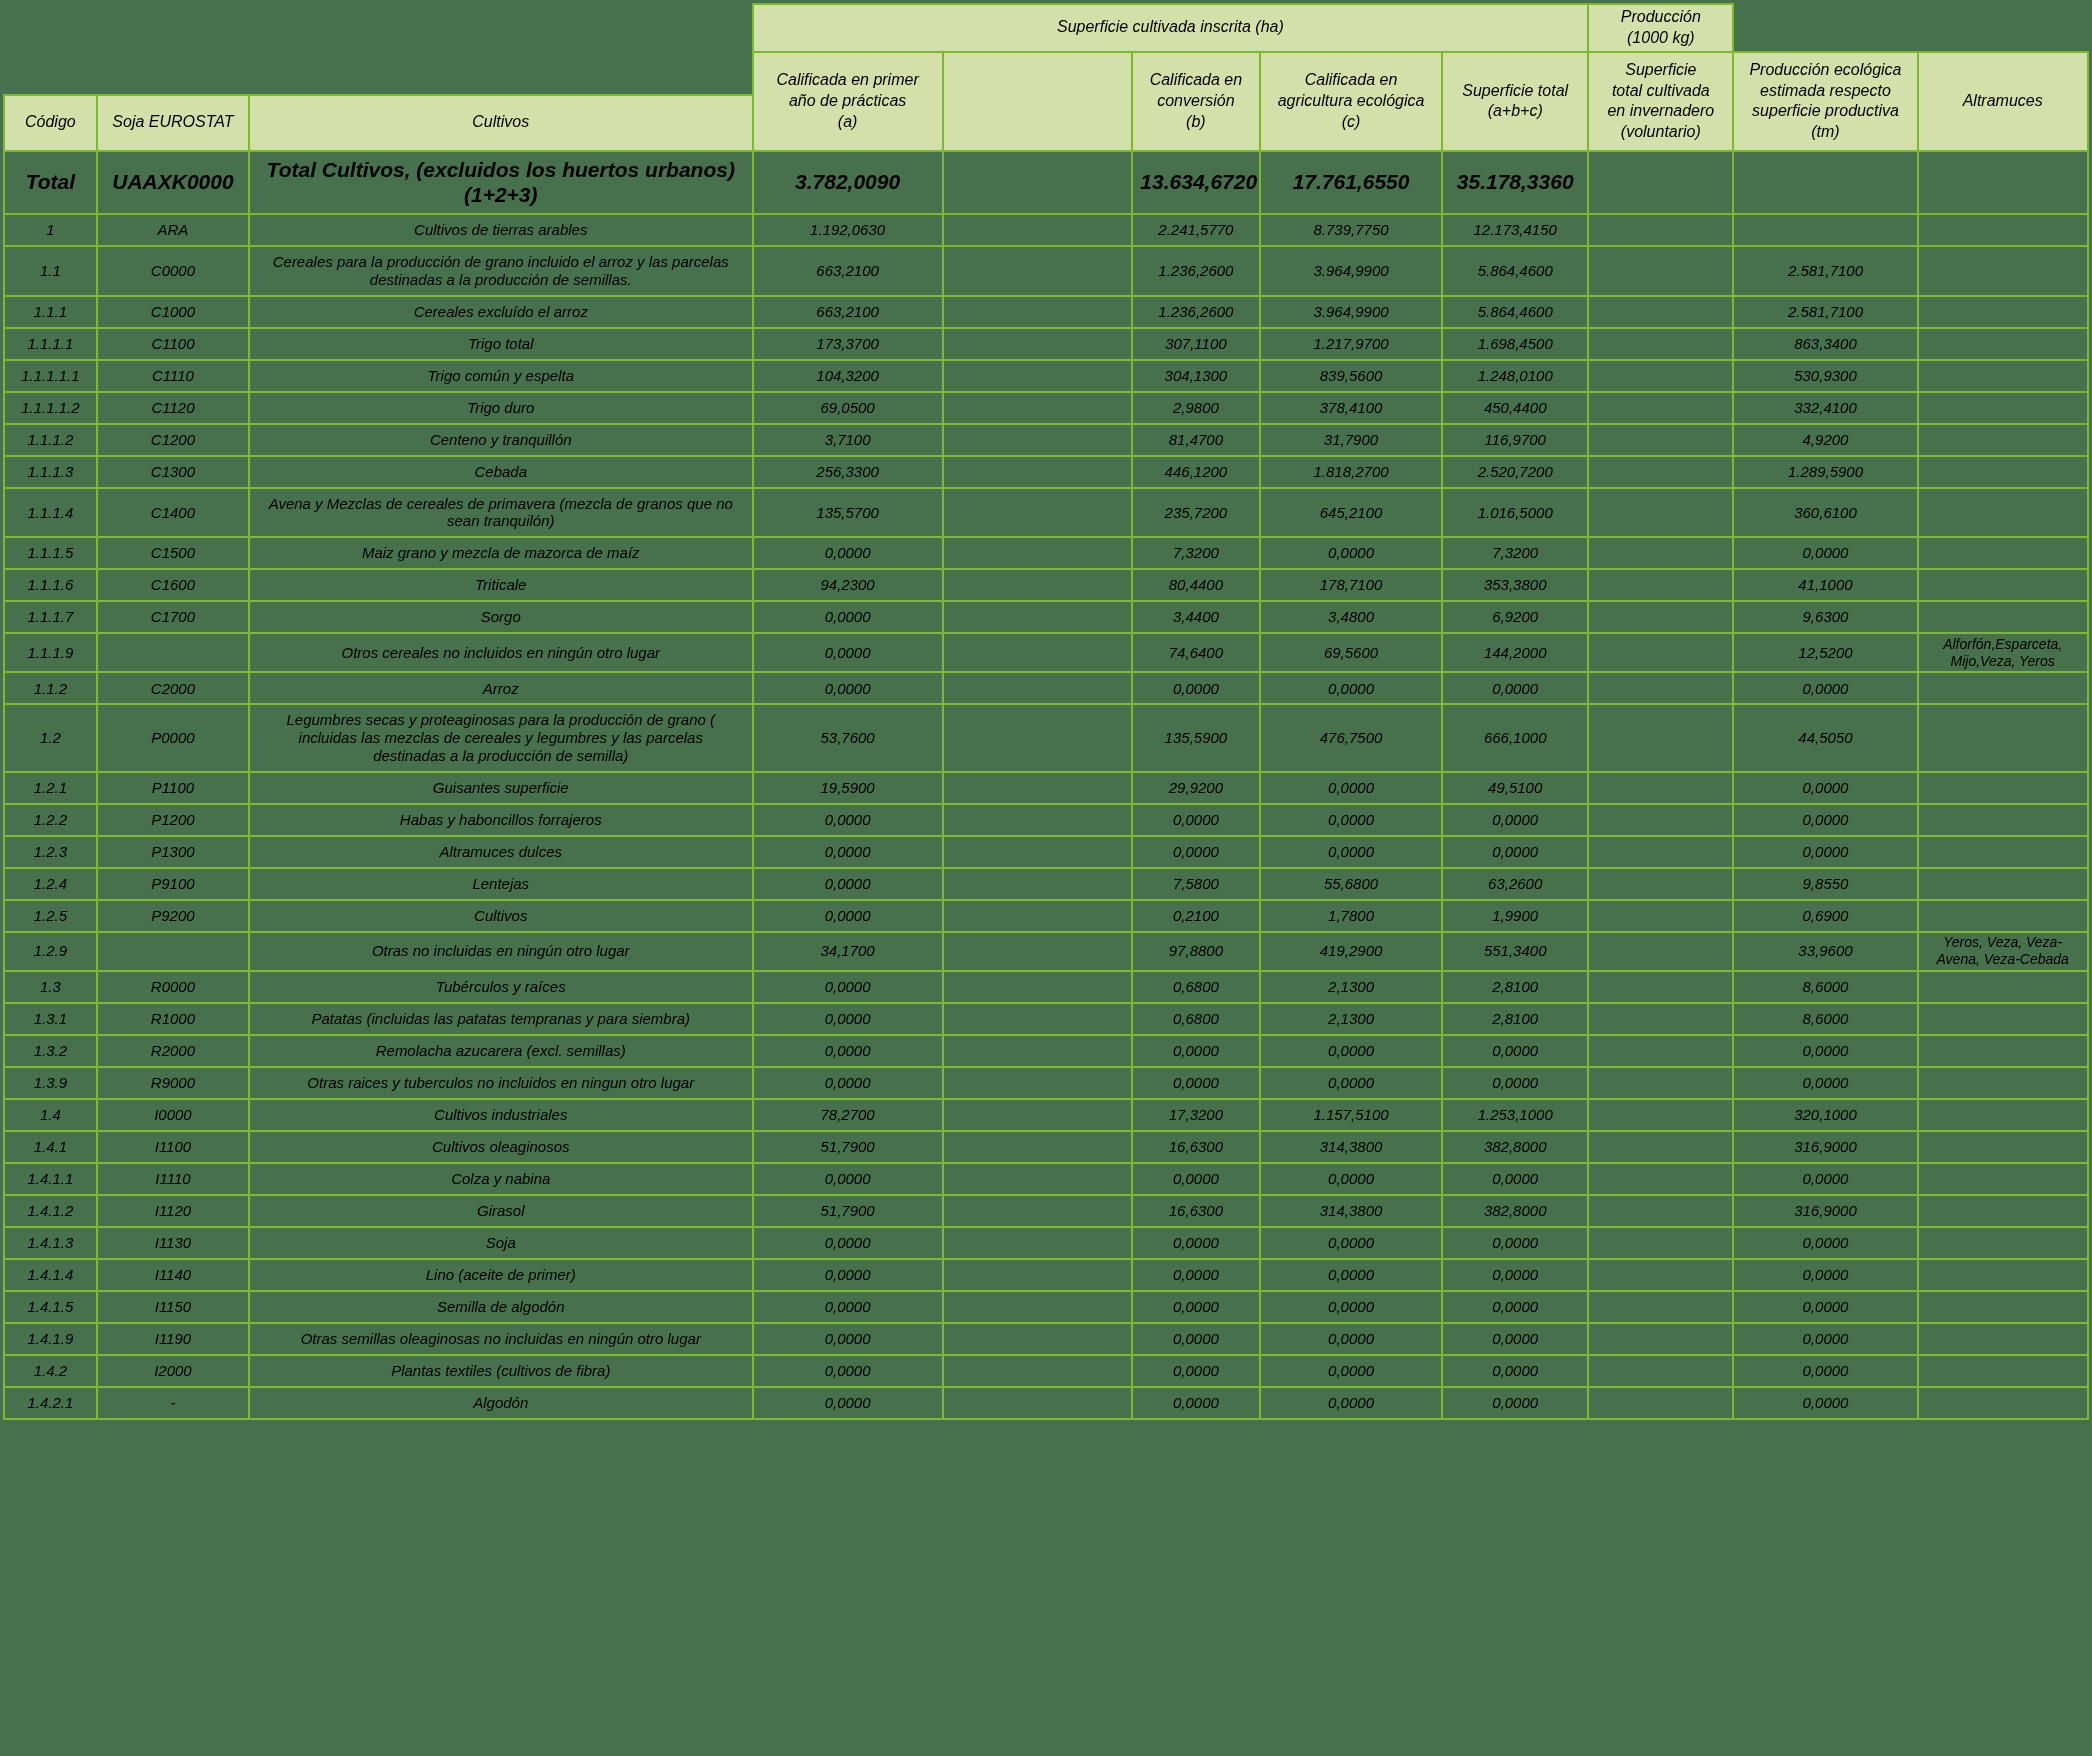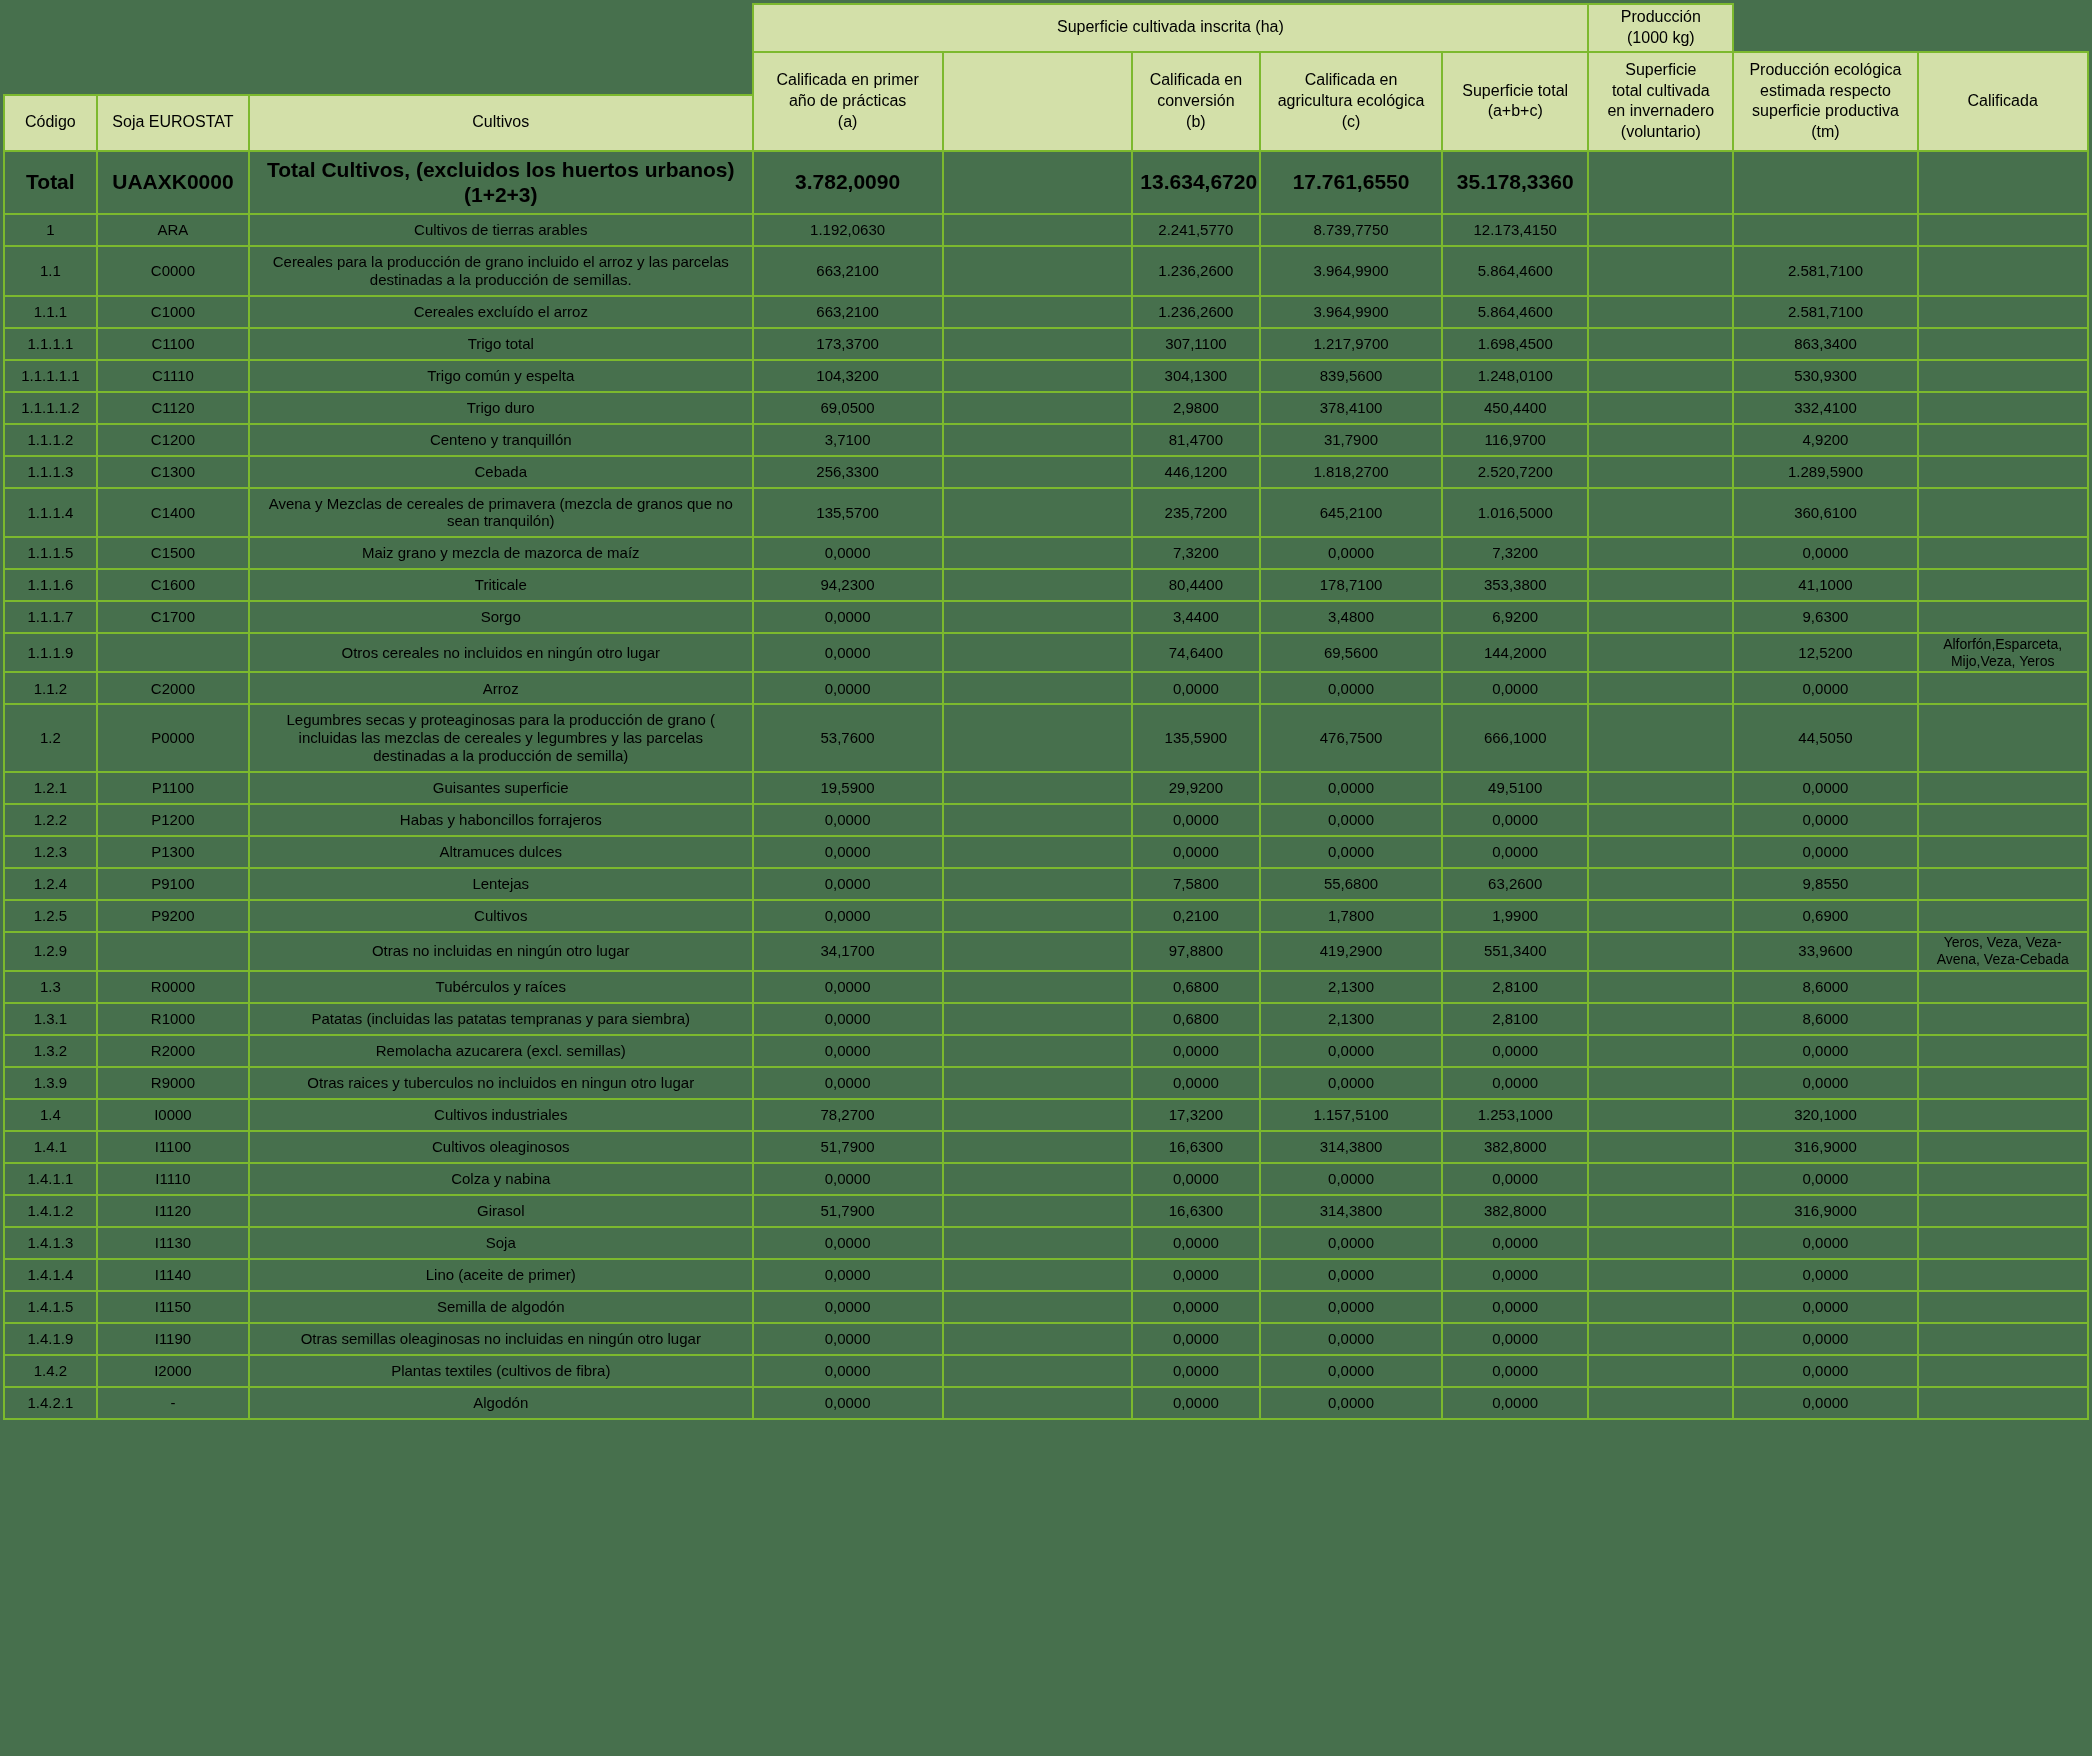--- a/index.html
+++ b/index.html
@@ -9,20 +9,21 @@
     width: 2093px;
     height: 1756px;
     font-family: "Liberation Sans", sans-serif;
     color: #000;
   }
   table.crops {
     border-collapse: collapse;
     table-layout: fixed;
     margin: 2.8px 0 0 2.8px;
     width: 2086px;
+    font-style: italic;
   }
   td {
     border: 2.8px solid #7CB92E;
     padding: 1.9px 7.5px;
     vertical-align: middle;
     text-align: center;
     font-size: 15px;
     line-height: 1.18;
     overflow: hidden;
   }
@@ -86,21 +87,21 @@
       <td class="hd" rowspan="2">Superficie total
 (a+b+c)</td>
       <td class="hd" rowspan="2">Superficie
 total cultivada
 en invernadero
 (voluntario)</td>
       <td class="hd" rowspan="2">Producción ecológica
 estimada respecto
 superficie productiva
 (tm)</td>
-      <td class="hd" rowspan="2">Calificada</td>
+      <td class="hd" rowspan="2">Altramuces</td>
     </tr>
     <tr class="left-head-row">
       <td class="hd">Código</td>
       <td class="hd">Soja EUROSTAT</td>
       <td class="hd">Cultivos</td>
     </tr>
   </tbody>
   <tbody>
       <tr class="total-row">
         <td class="c-code">Total</td>

